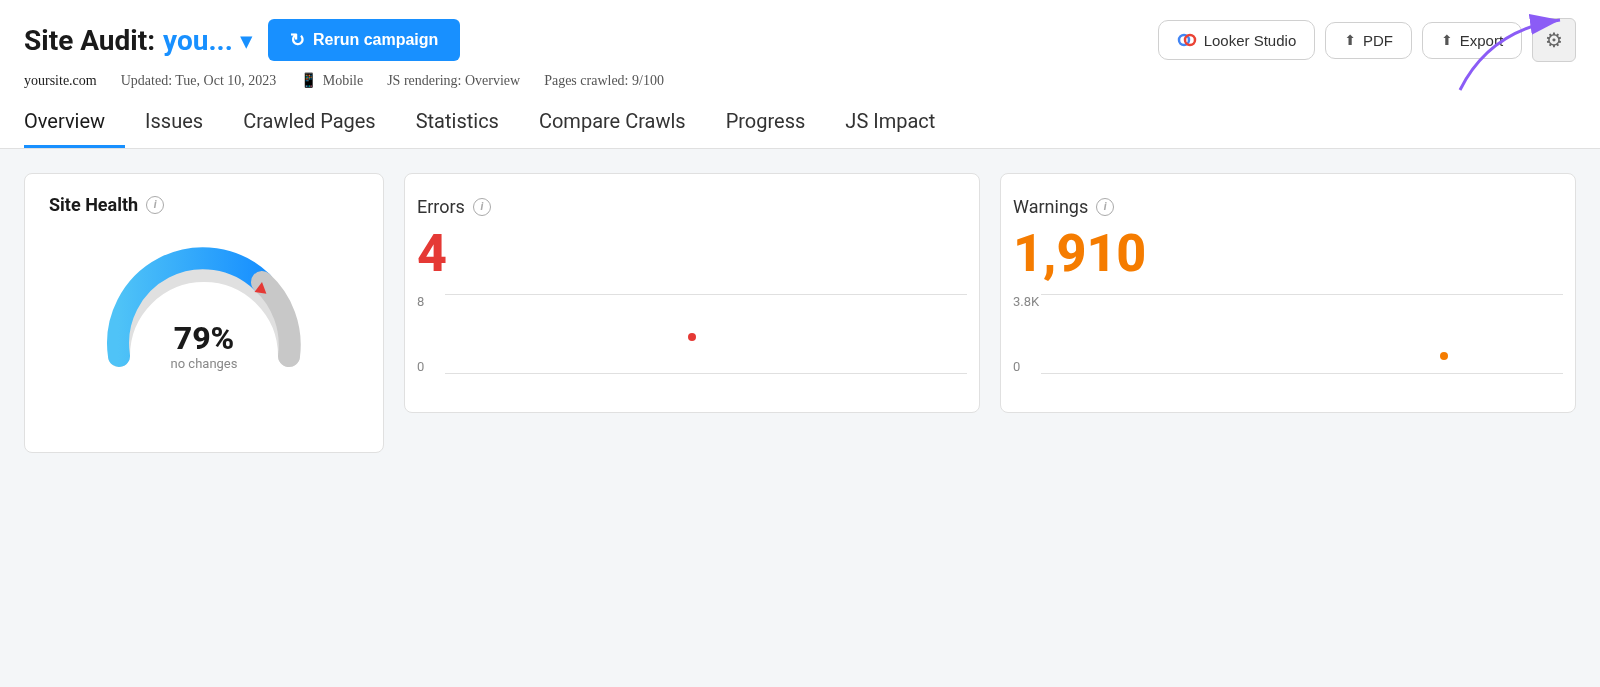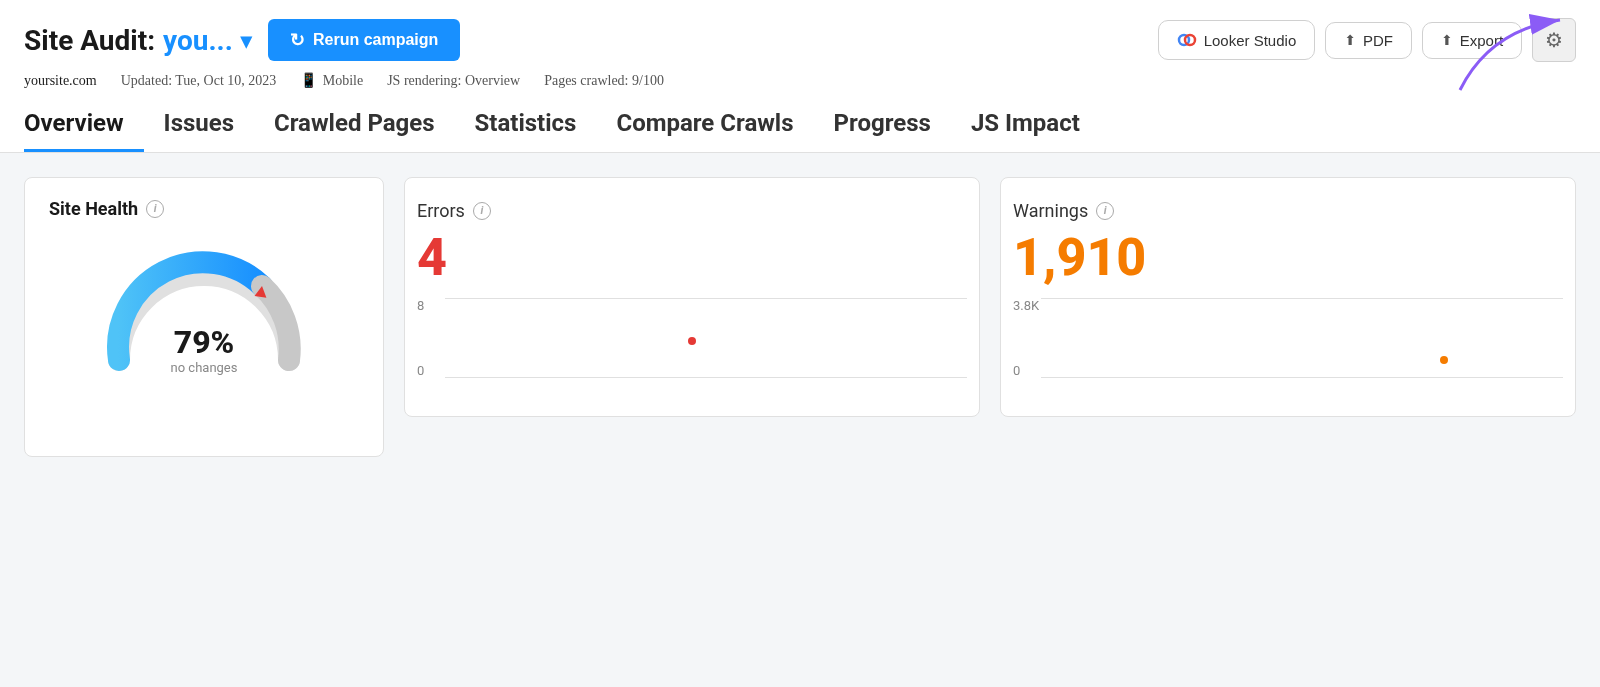--- a/index.html
+++ b/index.html
@@ -129,22 +129,22 @@
 
     
     .nav-tabs {
       display: flex;
       align-items: flex-end;
       gap: 0;
       margin-top: 4px;
     }
 
     .nav-tab {
-      font-size: 24px;
-      font-weight: 700;
+      font-size: 20px;
+      font-weight: 400;
       color: #333;
       padding: 8px 20px 12px 20px;
       cursor: pointer;
       border-bottom: 3px solid transparent;
       white-space: nowrap;
     }
 
     .nav-tab:first-child {
       padding-left: 0;
     }

